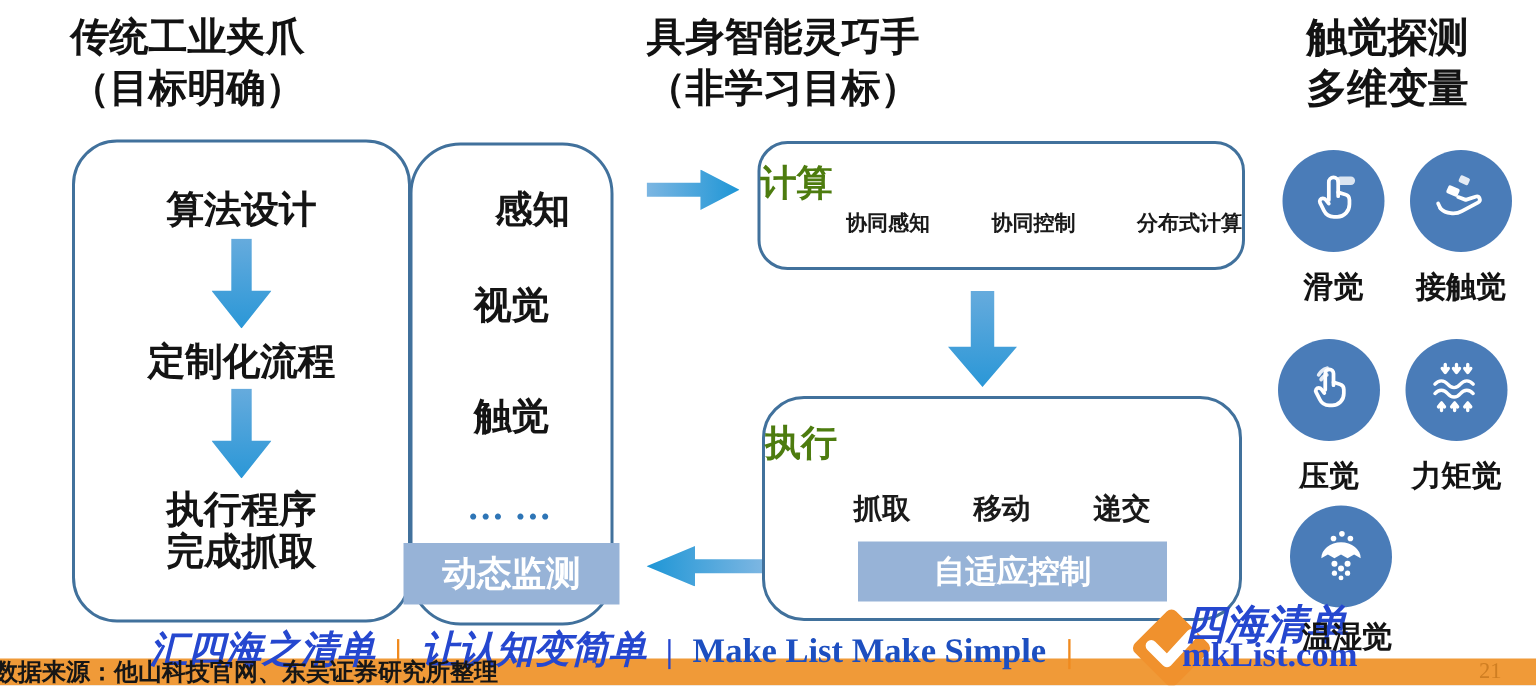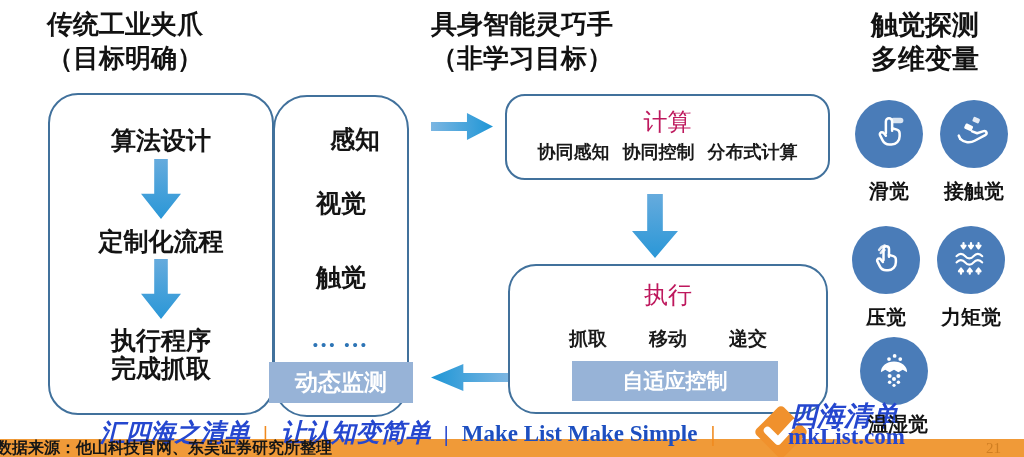--- a/index.html
+++ b/index.html
@@ -18,21 +18,21 @@
       clip-path:polygon(0 33%,58% 33%,58% 0,100% 50%,58% 100%,58% 67%,0 67%);}
   .arrow-left{background:linear-gradient(270deg,#7cb6e2 0%,#1e96d6 100%);
       clip-path:polygon(100% 33%,42% 33%,42% 0,0 50%,42% 100%,42% 67%,100% 67%);}
   .dotline{position:absolute;width:100%;text-align:center;color:#2e75b6;font-size:15px;
       letter-spacing:3px;font-weight:bold;}
   .circle{position:absolute;width:68px;height:68px;border-radius:50%;background:#4a7cb8;
       display:flex;align-items:center;justify-content:center;}
   .senselabel{position:absolute;text-align:center;font-weight:bold;color:#131313;font-size:20px;}
   .itemsrow{position:absolute;width:100%;display:flex;justify-content:center;
       font-weight:600;color:#1a1a1a;}
-  .boxtitle{position:absolute;width:100%;text-align:center;font-weight:normal;color:#be185d;font-size:24px;}
+  .boxtitle{position:absolute;width:100%;font-weight:bold;color:#4d7c0f;font-size:24px;}
   #orange-bar{position:absolute;left:0;top:439px;width:1024px;height:18px;background:#f09a38;z-index:1;}
   .wm{display:flex;align-items:baseline;gap:13px;z-index:2;}
   .wm-zh{font-size:25px;font-weight:bold;font-style:italic;color:#2547cf;white-space:nowrap;}
   .wm-sep-o{font-size:22px;font-weight:bold;color:#f08a1e;}
   .wm-sep-b{font-size:22px;font-weight:bold;color:#2547cf;}
   .wm-en{font-size:23px;font-weight:bold;color:#1d4fc0;white-space:nowrap;}
   #source-text{position:absolute;left:-4px;top:438px;font-size:16px;font-weight:600;color:#161616;z-index:4;white-space:nowrap;}
   #page-num{position:absolute;left:986px;top:440px;font-size:15px;color:#cf7e22;z-index:4;}
   .logo-script{font-size:27px;font-weight:bold;font-style:italic;color:#2547cf;white-space:nowrap;}
   .logo-domain{font-size:23px;font-weight:bold;color:#2547cf;font-family:"Liberation Serif",serif;}
@@ -71,21 +71,21 @@
     <div class="dotline" style="top:240px;">••• •••</div>
     <div class="hl" style="position:absolute;left:-6px;bottom:12px;width:calc(100% + 12px);height:41px;font-size:23px;">动态监测</div>
   </div>
 
   <div class="abs arrow-right" style="left:431px;top:113px;width:62px;height:27px;"></div>
   <div class="abs arrow-left" style="left:431px;top:364px;width:77px;height:27px;"></div>
   <div class="abs arrow-down" style="left:632px;top:194px;width:46px;height:64px;"></div>
 
   <div class="flowbox" style="left:505px;top:94px;width:325px;height:86px;border-radius:20px;">
     <div class="boxtitle" style="top:10px;">计算</div>
-    <div class="itemsrow" style="top:44px;gap:13px;font-size:18px;">
+    <div class="itemsrow" style="top:44px;gap:41px;font-size:14px;justify-content:flex-end;">
       <span>协同感知</span>
       <span>协同控制</span>
       <span>分布式计算</span>
     </div>
   </div>
 
   <div class="flowbox" style="left:508px;top:264px;width:320px;height:150px;border-radius:28px;">
     <div class="boxtitle" style="top:13px;">执行</div>
     <div class="itemsrow" style="top:60px;gap:42px;font-size:19px;">
       <span>抓取</span>

